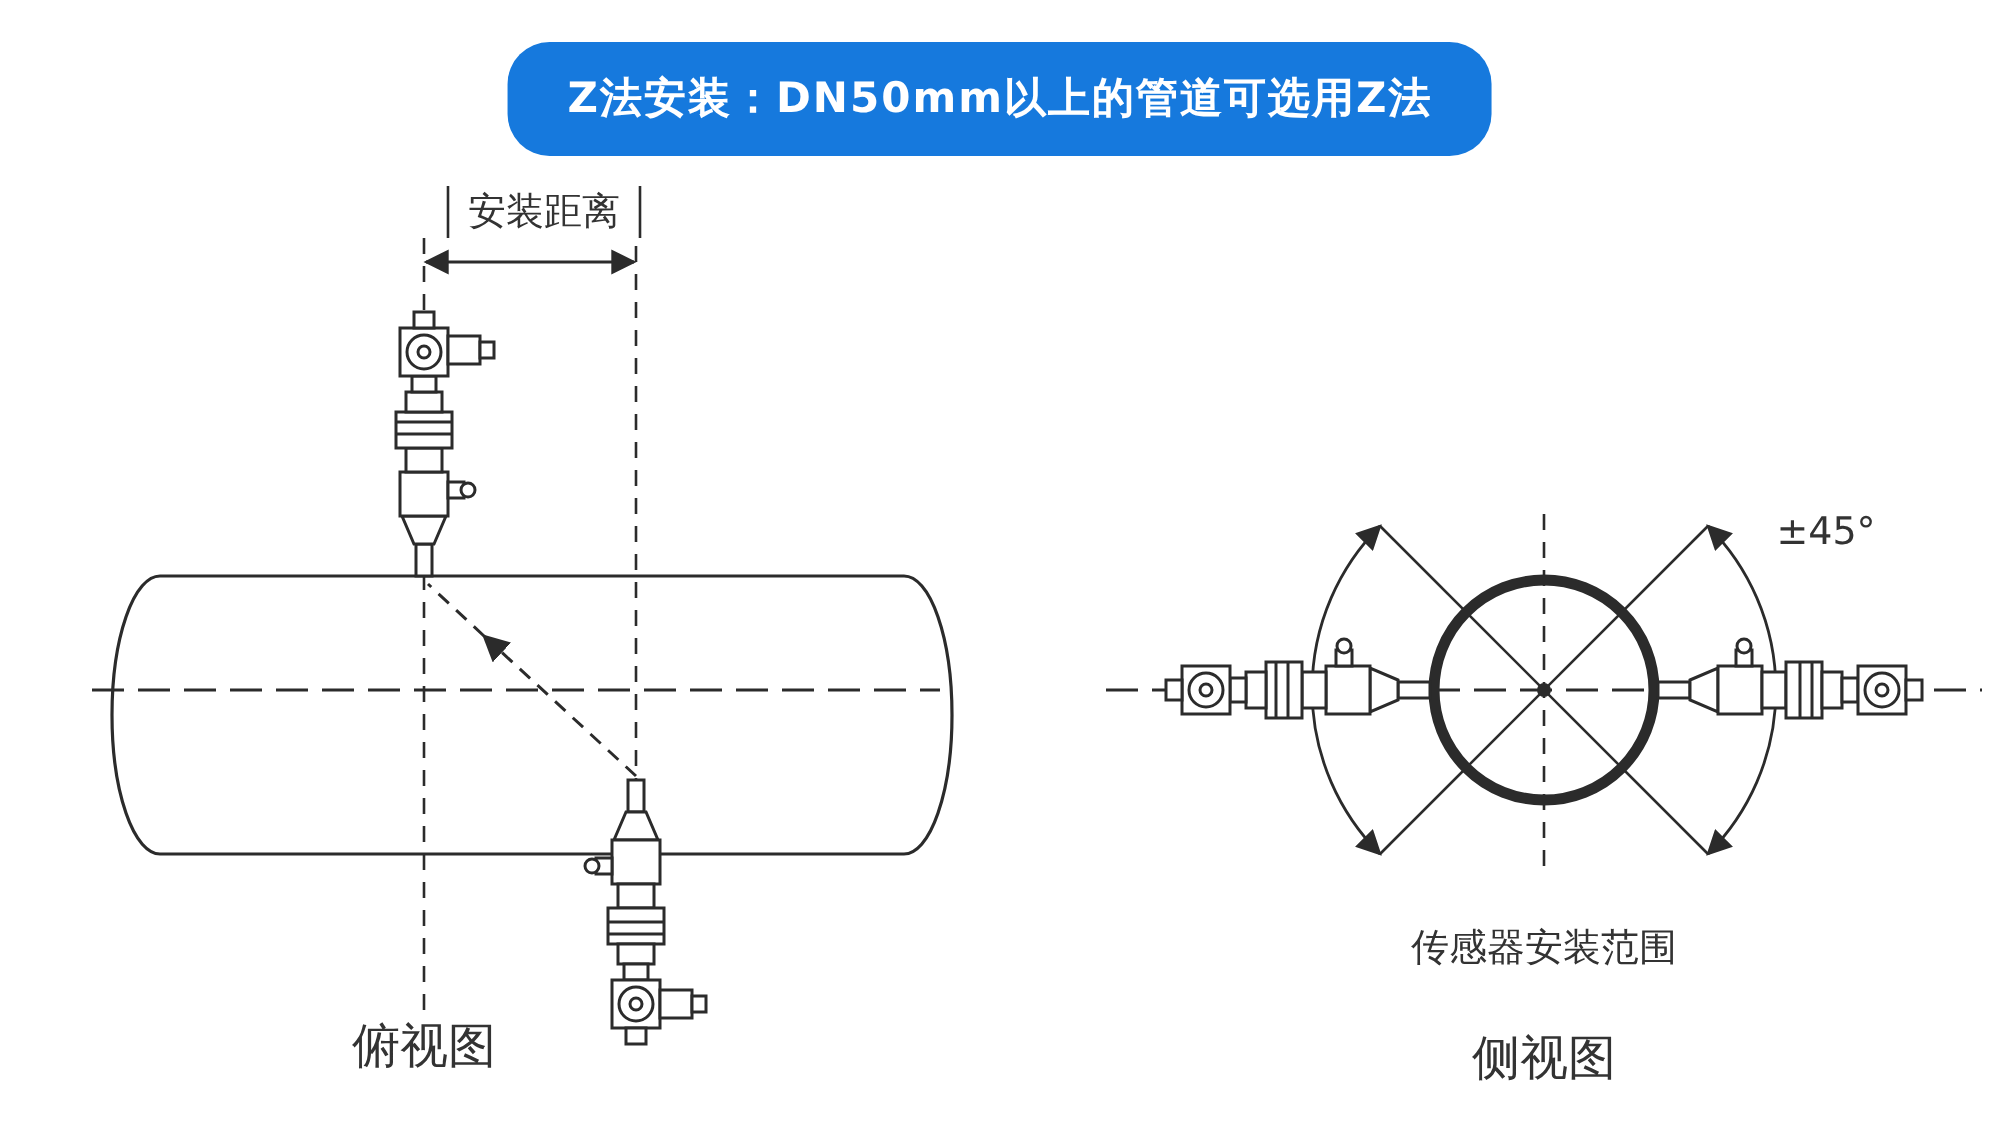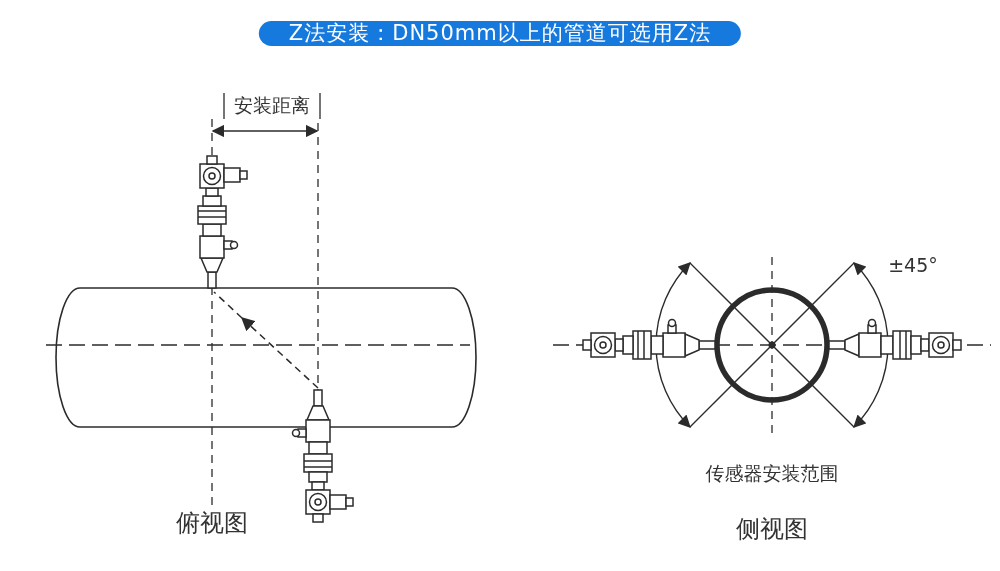--- a/index.html
+++ b/index.html
@@ -6,22 +6,22 @@
   html, body {
     width:1000px; height:571px;
     background:var(--page-bg, #ffffff);
     font-family:"DejaVu Sans","Liberation Sans",sans-serif;
     position:relative; overflow:hidden;
   }
   #banner {
     position:absolute; top:21px; left:50%; transform:translateX(-50%);
     background:var(--banner-bg, #1679dd);
     color:var(--banner-text, #ffffff);
-    font-size:21px; font-weight:normal; line-height:1;
-    padding:2px 30px; border-radius:21px; letter-spacing:1px;
+    font-size:21px; font-weight:bold; line-height:1;
+    padding:18px 30px; border-radius:21px; letter-spacing:1px;
     white-space:nowrap; z-index:2;
   }
   #diagram-svg { position:absolute; left:0; top:0; z-index:1; }
   svg text { stroke:none; fill:var(--line, #2b2b2b); }
   .cap   { font-size:24px; fill:#333333; }
   .lbl   { font-size:19px; fill:#333333; }
 </style>
 </head>
 <body>
 

